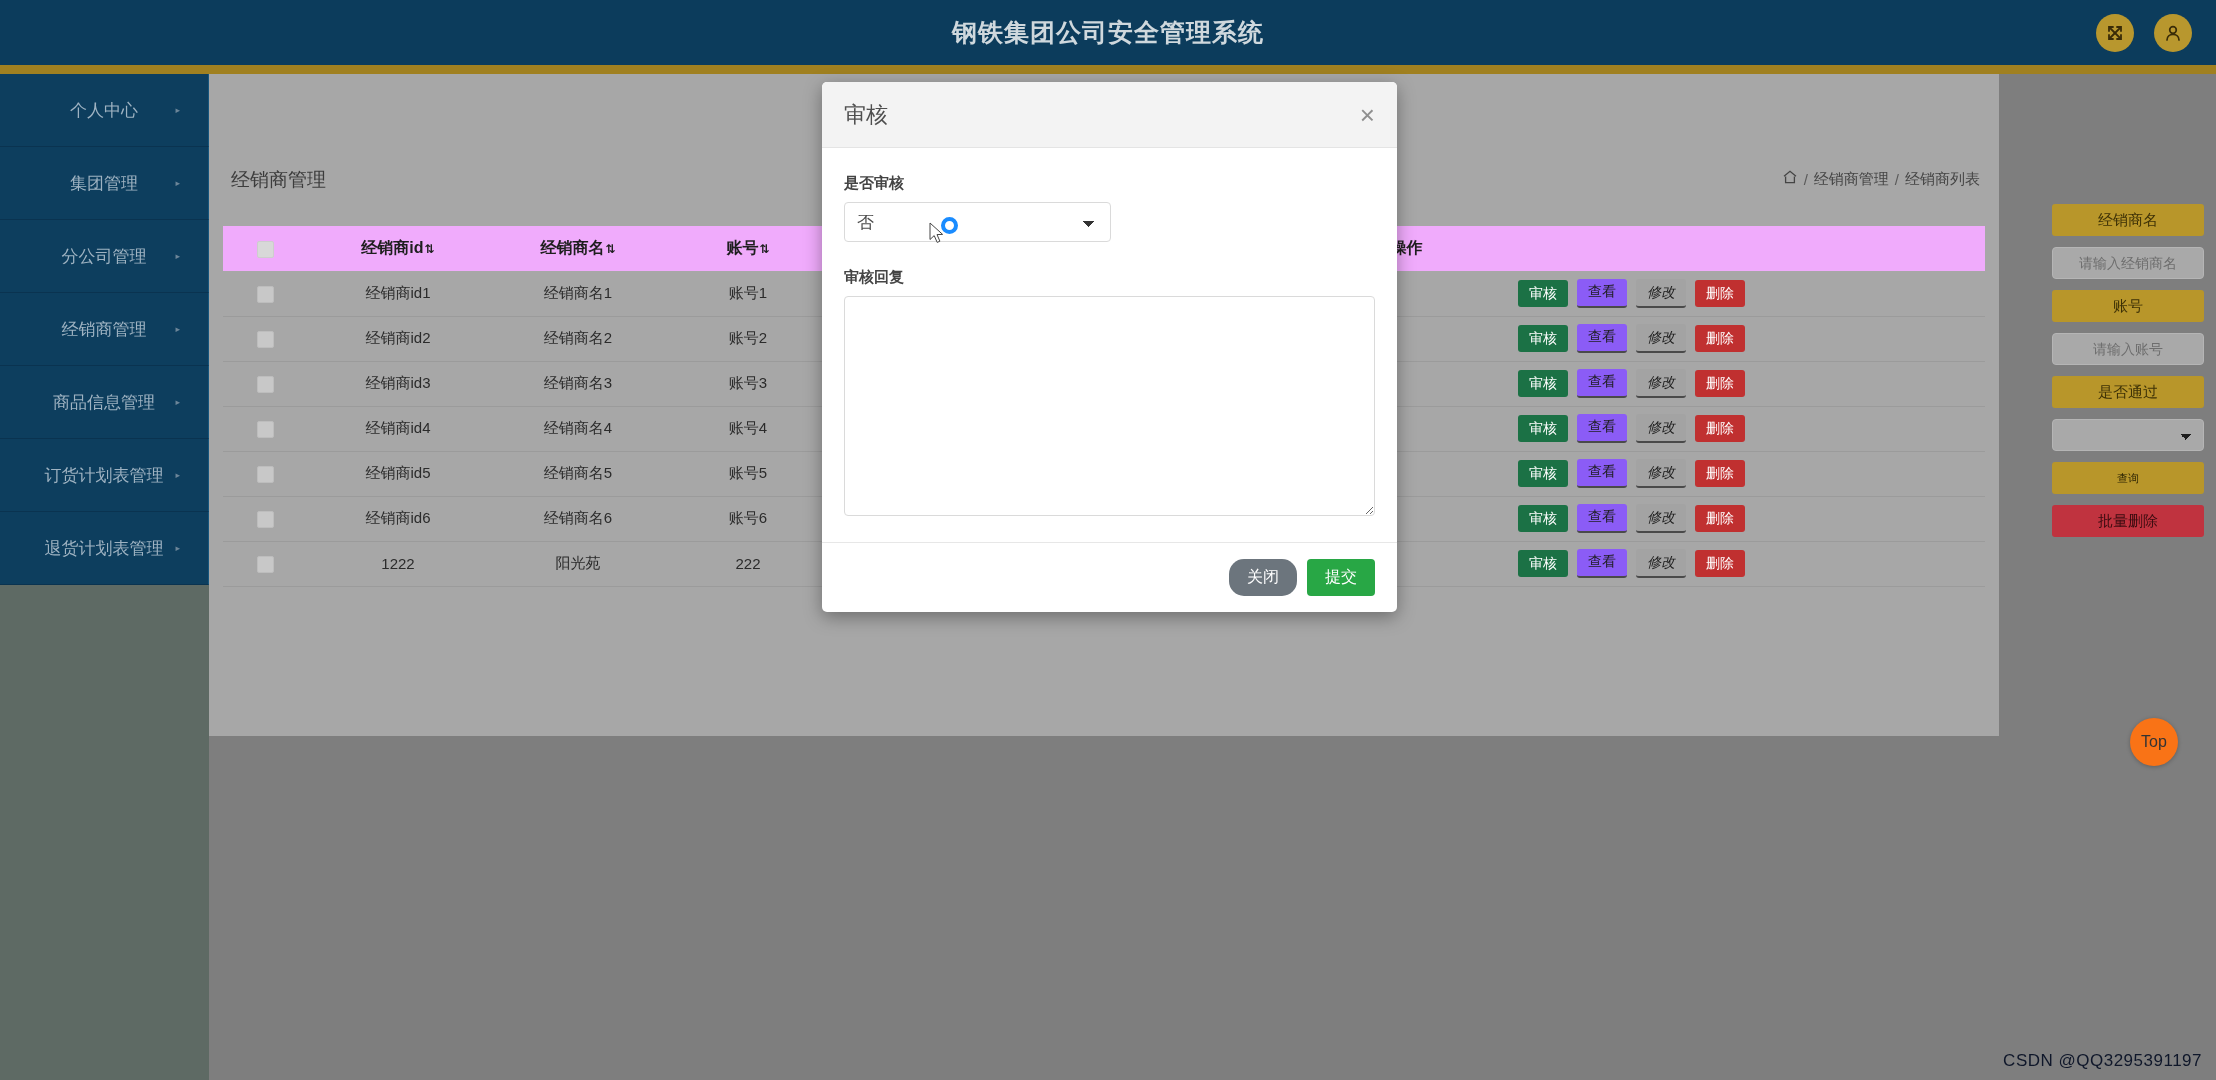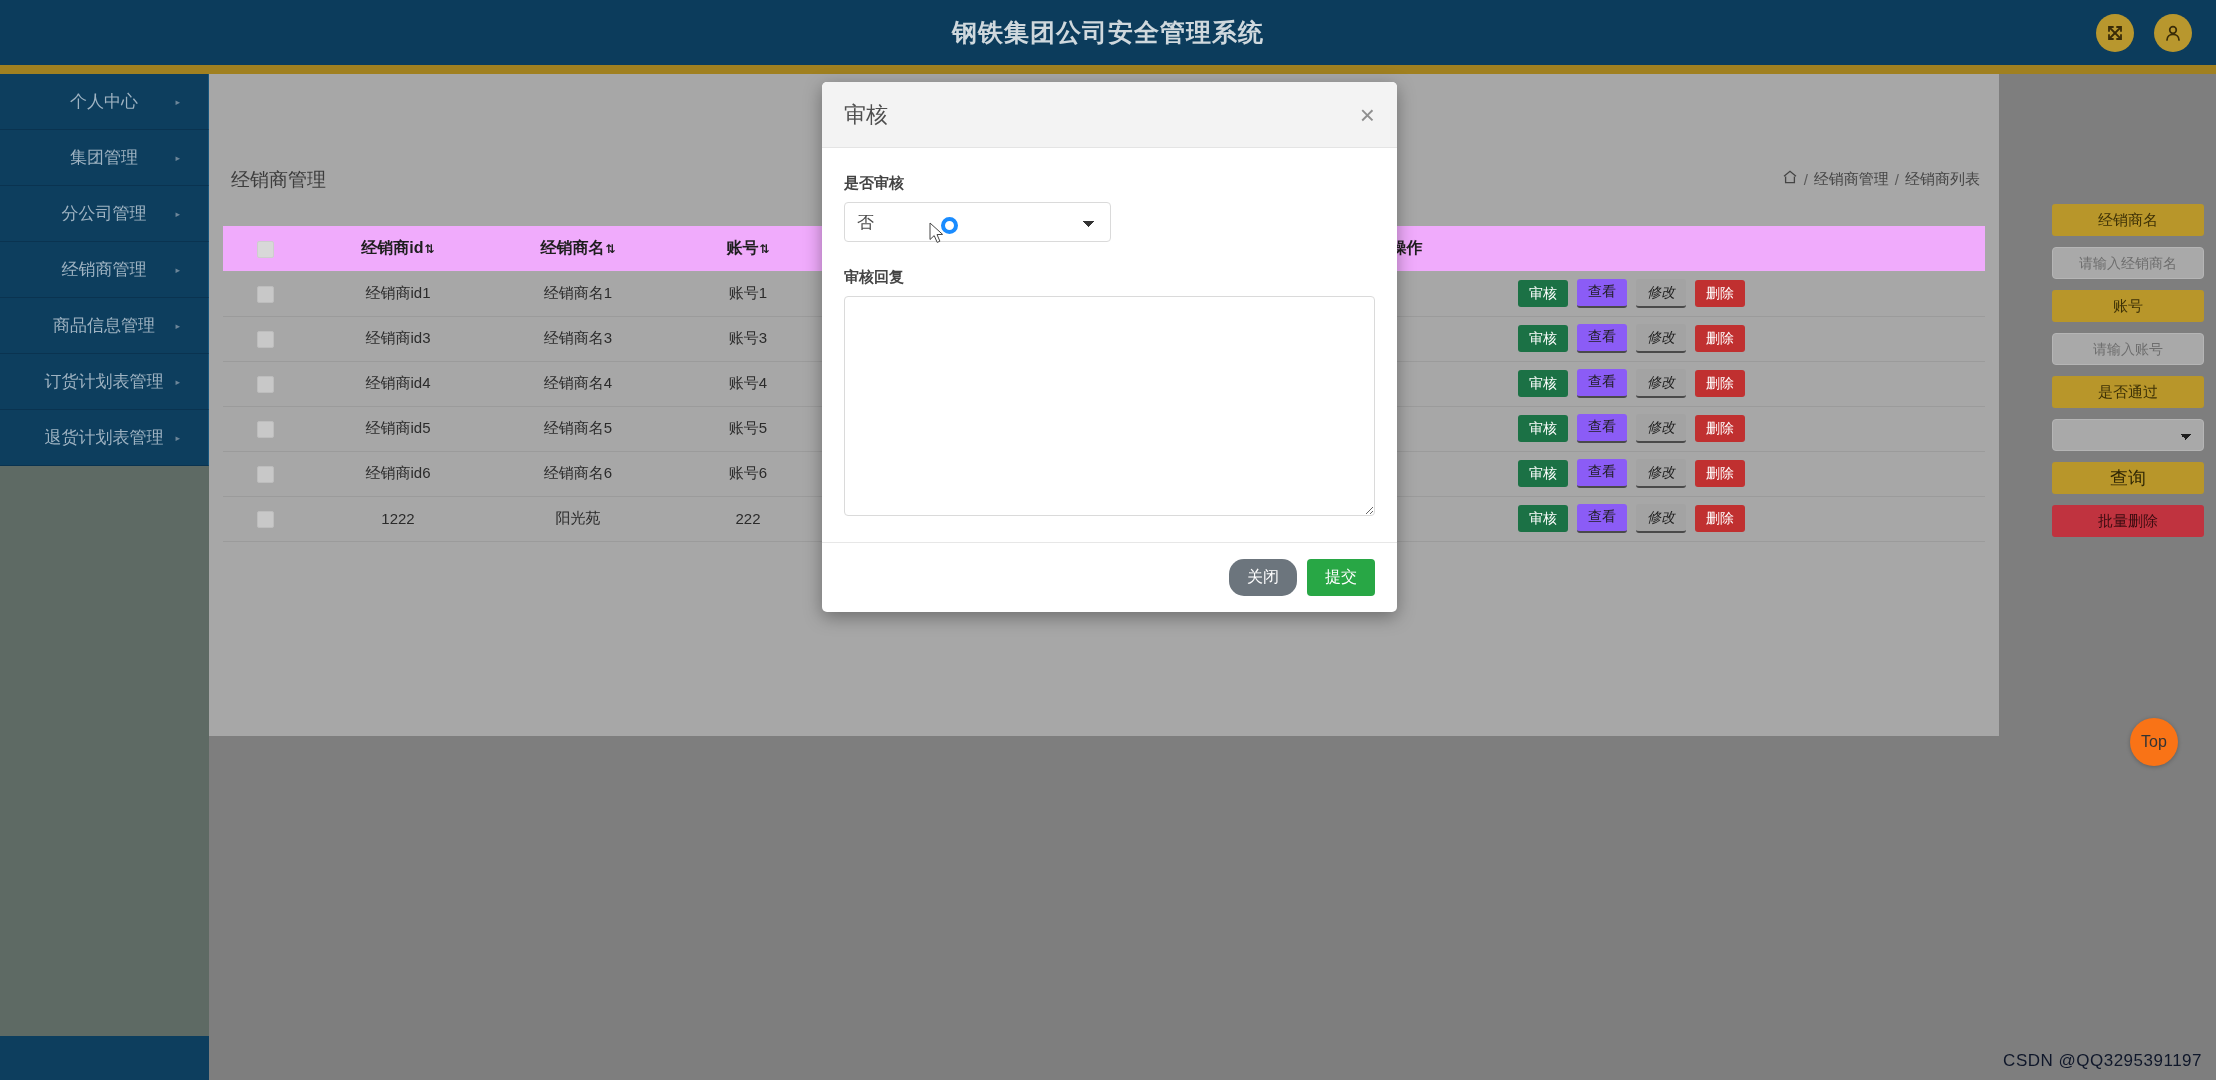--- a/index.html
+++ b/index.html
@@ -35,21 +35,21 @@
     background: #a08020;
   }
 
   
   .sidebar {
     position: absolute; left: 0; top: 74px; width: 209px; height: 1006px;
     background: #0d3e5e;
   }
   .sidebar-inner { width: 209px; }
   .side-item {
-    height: 56px; display: flex; align-items: center; justify-content: center;
+    height: 73px; display: flex; align-items: center; justify-content: center;
     color: #9fb3c2; font-size: 17px;
     border-bottom: 1px solid #0a3350;
     border-right: 1px solid #17567d;
     position: relative;
   }
   .side-item .caret {
     position: absolute; right: 28px; font-size: 9px; color: #6d8699;
   }
   .sidebar-tail {
     height: 570px; background: #5e6a64;
@@ -140,21 +140,21 @@
     -webkit-appearance: none; appearance: none;
     background-image:
       linear-gradient(45deg, transparent 50%, #1d1d1d 50%),
       linear-gradient(135deg, #1d1d1d 50%, transparent 50%);
     background-position: calc(100% - 17px) 14px, calc(100% - 11px) 14px;
     background-size: 6px 6px, 6px 6px;
     background-repeat: no-repeat;
   }
   .rp-query {
     height: 32px; background: #b8962a; color: #2f2604; border: none;
-    border-radius: 3px; font-size: 18px; cursor: pointer; font-family: inherit;
+    border-radius: 3px; font-size: 11px; cursor: pointer; font-family: inherit;
   }
   .rp-batchdel {
     height: 32px; background: #c0333f; color: #3b0c10; border: none;
     border-radius: 3px; font-size: 15px; cursor: pointer; font-family: inherit;
   }
 
   
   .top-btn {
     position: absolute; right: 38px; bottom: 314px;
     width: 48px; height: 48px; border-radius: 50%;
@@ -341,20 +341,34 @@
                   <div class="ops">
                     <button class="btn-sm b-audit">审核</button>
                     <button class="btn-sm b-view">查看</button>
                     <button class="btn-sm b-edit">修改</button>
                     <button class="btn-sm b-del">删除</button>
                   </div>
                 </td>
               </tr>
               <tr>
                 <td class="col-chk"><span class="chkbox"></span></td>
+                <td class="col-id">经销商id2</td>
+                <td class="col-nm">经销商名2</td>
+                <td class="col-ac">账号2</td>
+                <td class="col-op">
+                  <div class="ops">
+                    <button class="btn-sm b-audit">审核</button>
+                    <button class="btn-sm b-view">查看</button>
+                    <button class="btn-sm b-edit">修改</button>
+                    <button class="btn-sm b-del">删除</button>
+                  </div>
+                </td>
+              </tr>
+              <tr>
+                <td class="col-chk"><span class="chkbox"></span></td>
                 <td class="col-id">经销商id3</td>
                 <td class="col-nm">经销商名3</td>
                 <td class="col-ac">账号3</td>
                 <td class="col-op">
                   <div class="ops">
                     <button class="btn-sm b-audit">审核</button>
                     <button class="btn-sm b-view">查看</button>
                     <button class="btn-sm b-edit">修改</button>
                     <button class="btn-sm b-del">删除</button>
                   </div>

